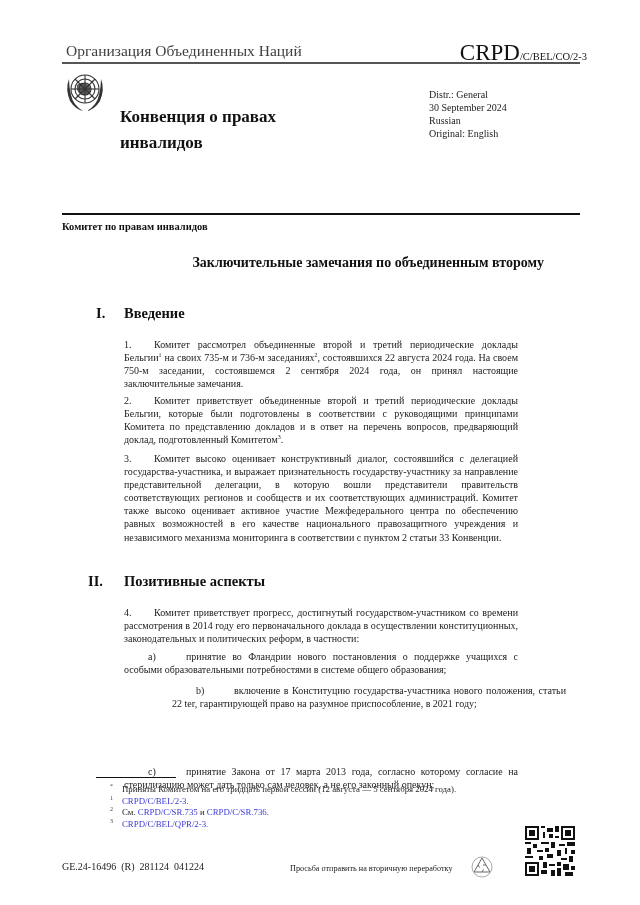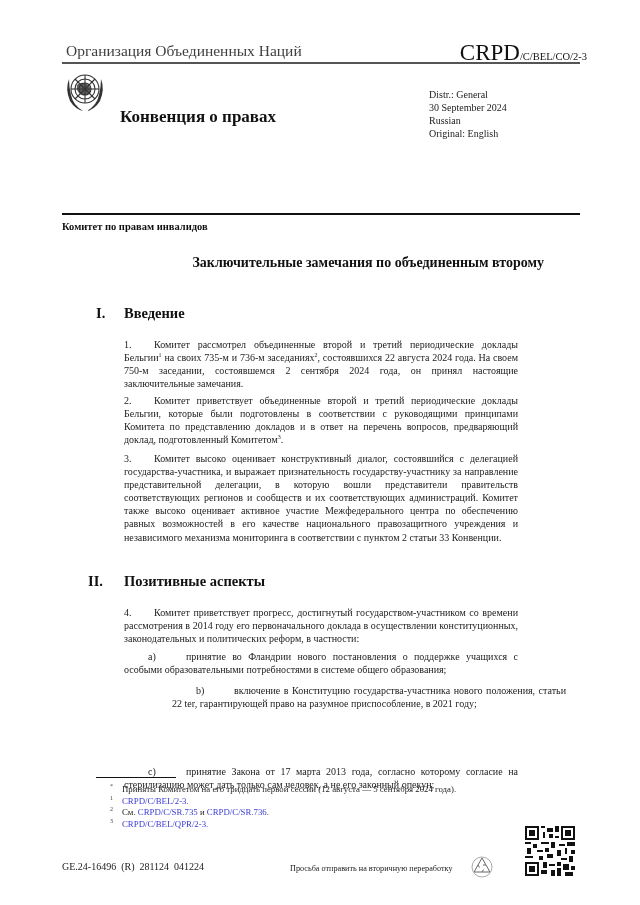--- a/index.html
+++ b/index.html
@@ -60,20 +60,21 @@
     <path d="M14 18 Q18 14 24 17 Q29 20 27 26 Q22 30 17 27 Q13 24 14 18 Z" fill="#333" opacity="0.8"></path>
     <g fill="#333">
       <path d="M6 12 Q2 22 7 34 Q12 42 20 44 Q10 38 8 28 Q6 20 6 12Z"></path>
       <path d="M38 12 Q42 22 37 34 Q32 42 24 44 Q34 38 36 28 Q38 20 38 12Z"></path>
     </g>
   </svg>
 </div>
 
 <div class="abs conv-title">
   <div>Конвенция о правах</div>
+  <div>инвалидов</div>
 </div>
 
 <div class="abs distr">
   <div>Distr.: General</div>
   <div>30 September 2024</div>
   <div>Russian</div>
   <div>Original: English</div>
 </div>
 
 <div class="abs rule-mid"></div>

